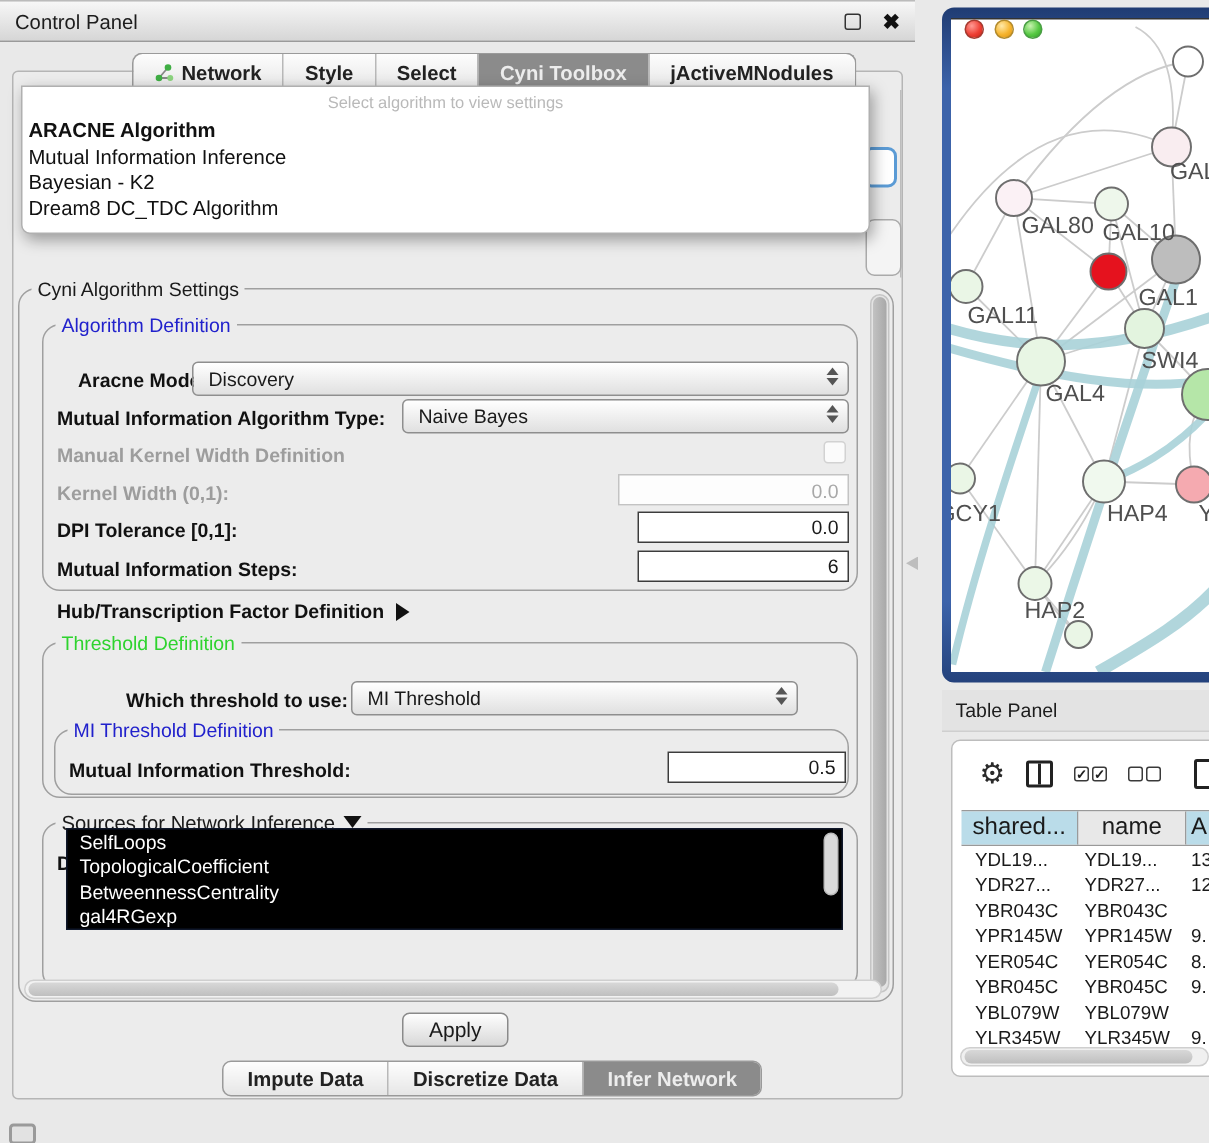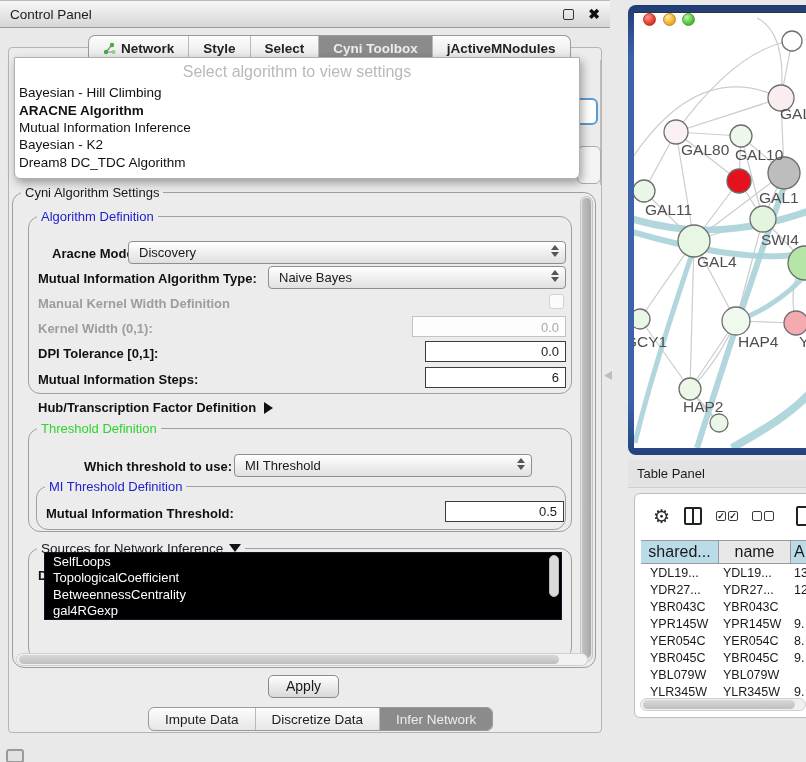--- a/index.html
+++ b/index.html
@@ -26,21 +26,21 @@
     background:linear-gradient(#fdfdfd,#e6e6e6); z-index:3; }
   .tab { display:flex; align-items:center; gap:5px; padding:0 14px; font-size:13.5px; font-weight:bold;
     color:#222; border-right:1px solid #b8b8b8; white-space:nowrap; }
   .tab:last-child { border-right:none; }
   .tab.selected { background:#8b8b8b; color:#ededed; }
   .net-icon { width:13px; height:13px; display:inline-block; }
 
   
   #algo-menu { left:14px; top:57px; width:566px; background:#ffffff; border:1px solid #b0b0b0;
     border-radius:0 0 6px 6px; box-shadow:2px 4px 10px rgba(0,0,0,0.35); z-index:5; padding-bottom:6px; }
-  #algo-placeholder { text-align:center; color:#b9b9b9; font-size:16px; padding:5px 0 4px 0; }
+  #algo-placeholder { text-align:center; color:#b9b9b9; font-size:11px; padding:5px 0 4px 0; }
   .menu-item { font-size:13.5px; color:#111; padding:1.3px 0 1.3px 4px; line-height:14.8px; }
   .menu-item.bold { font-weight:bold; }
 
   
   #frag-line { left:600px; top:60px; width:1px; height:125px; background:#bdbdbd; z-index:1; }
   #frag-blue { left:575px; top:98px; width:23px; height:27px; border:2.5px solid #5b9bd5; border-radius:6px; background:#fff; z-index:1; }
   #frag-box { left:577px; top:146px; width:24px; height:38px; border:1px solid #aaa; border-radius:6px; background:#f4f4f4; z-index:1; }
 
   
   .groupbox { border:1px solid #9f9f9f; border-radius:12px; }
@@ -82,21 +82,21 @@
   #attr-vsb { position:absolute; right:2px; top:2px; width:10px; height:42px; background:#dadada; border-radius:5px; border:1px solid #bbb; }
 
   #hsb { left:16px; top:653px; width:572px; height:13px; background:#f2f2f2; border:1px solid #cfcfcf; border-radius:7px; }
   #hsb .thumb { position:absolute; left:2px; top:1px; width:540px; height:9px; background:linear-gradient(#d8d8d8,#bfbfbf); border-radius:5px; }
 
   #apply-btn { left:268px; top:675px; width:71px; height:23px; border:1px solid #8a8a8a; border-radius:5px;
     background:linear-gradient(#fefefe,#d8d8d8); font-size:14px; text-align:center; padding-top:2px; }
 
   #bottom-tabs { left:148px; top:707px; height:24px; display:flex; border:1px solid #9a9a9a;
     border-radius:6px; overflow:hidden; background:linear-gradient(#fdfdfd,#e6e6e6); }
-  .btab { display:flex; align-items:center; padding:10px 16px; font-size:13.5px; font-weight:normal; color:#222; border-right:1px solid #b8b8b8; }
+  .btab { display:flex; align-items:center; padding:10px 16px; font-size:13.5px; font-weight:bold; color:#222; border-right:1px solid #b8b8b8; }
   .btab:last-child { border-right:none; }
   .btab.selected { background:#8b8b8b; color:#ededed; }
 
   #corner-icon { left:6px; top:749px; width:18px; height:14px; border:2px solid #9a9a9a; border-radius:3px; background:#e2e2e2; }
   #split-handle { left:604px; top:371px; width:8px; height:9px; background:#bdbdbd; clip-path:polygon(100% 0,100% 100%,0 50%); }
 
   
   #net-frame { left:628px; top:5px; width:178px; height:450px;
     background:linear-gradient(#203c73,#3c63aa 12%,#3c63aa 88%,#24427c); border-radius:8px 0 0 8px; }
   #net-inner { left:634px; top:12px; width:172px; height:436px; background:#ffffff; border-top:1px solid #333; overflow:hidden; }
@@ -166,21 +166,20 @@
       </div>
     </div>
 
   <div id="frag-line" class="abs"></div>
   <div id="frag-blue" class="abs"></div>
   <div id="frag-box" class="abs"></div>
 
   <div id="algo-menu" class="abs">
     <div id="algo-placeholder">Select algorithm to view settings</div>
     <div id="algo-items">
-        <div class="menu-item">Bayesian - Hill Climbing</div>
         <div class="menu-item bold">ARACNE Algorithm</div>
         <div class="menu-item">Mutual Information Inference</div>
         <div class="menu-item">Bayesian - K2</div>
         <div class="menu-item">Dream8 DC_TDC Algorithm</div>
       </div>
   </div>
 
   <div id="settings-box" class="abs groupbox">
     <span class="gb-title">Cyni Algorithm Settings</span>
   </div>

